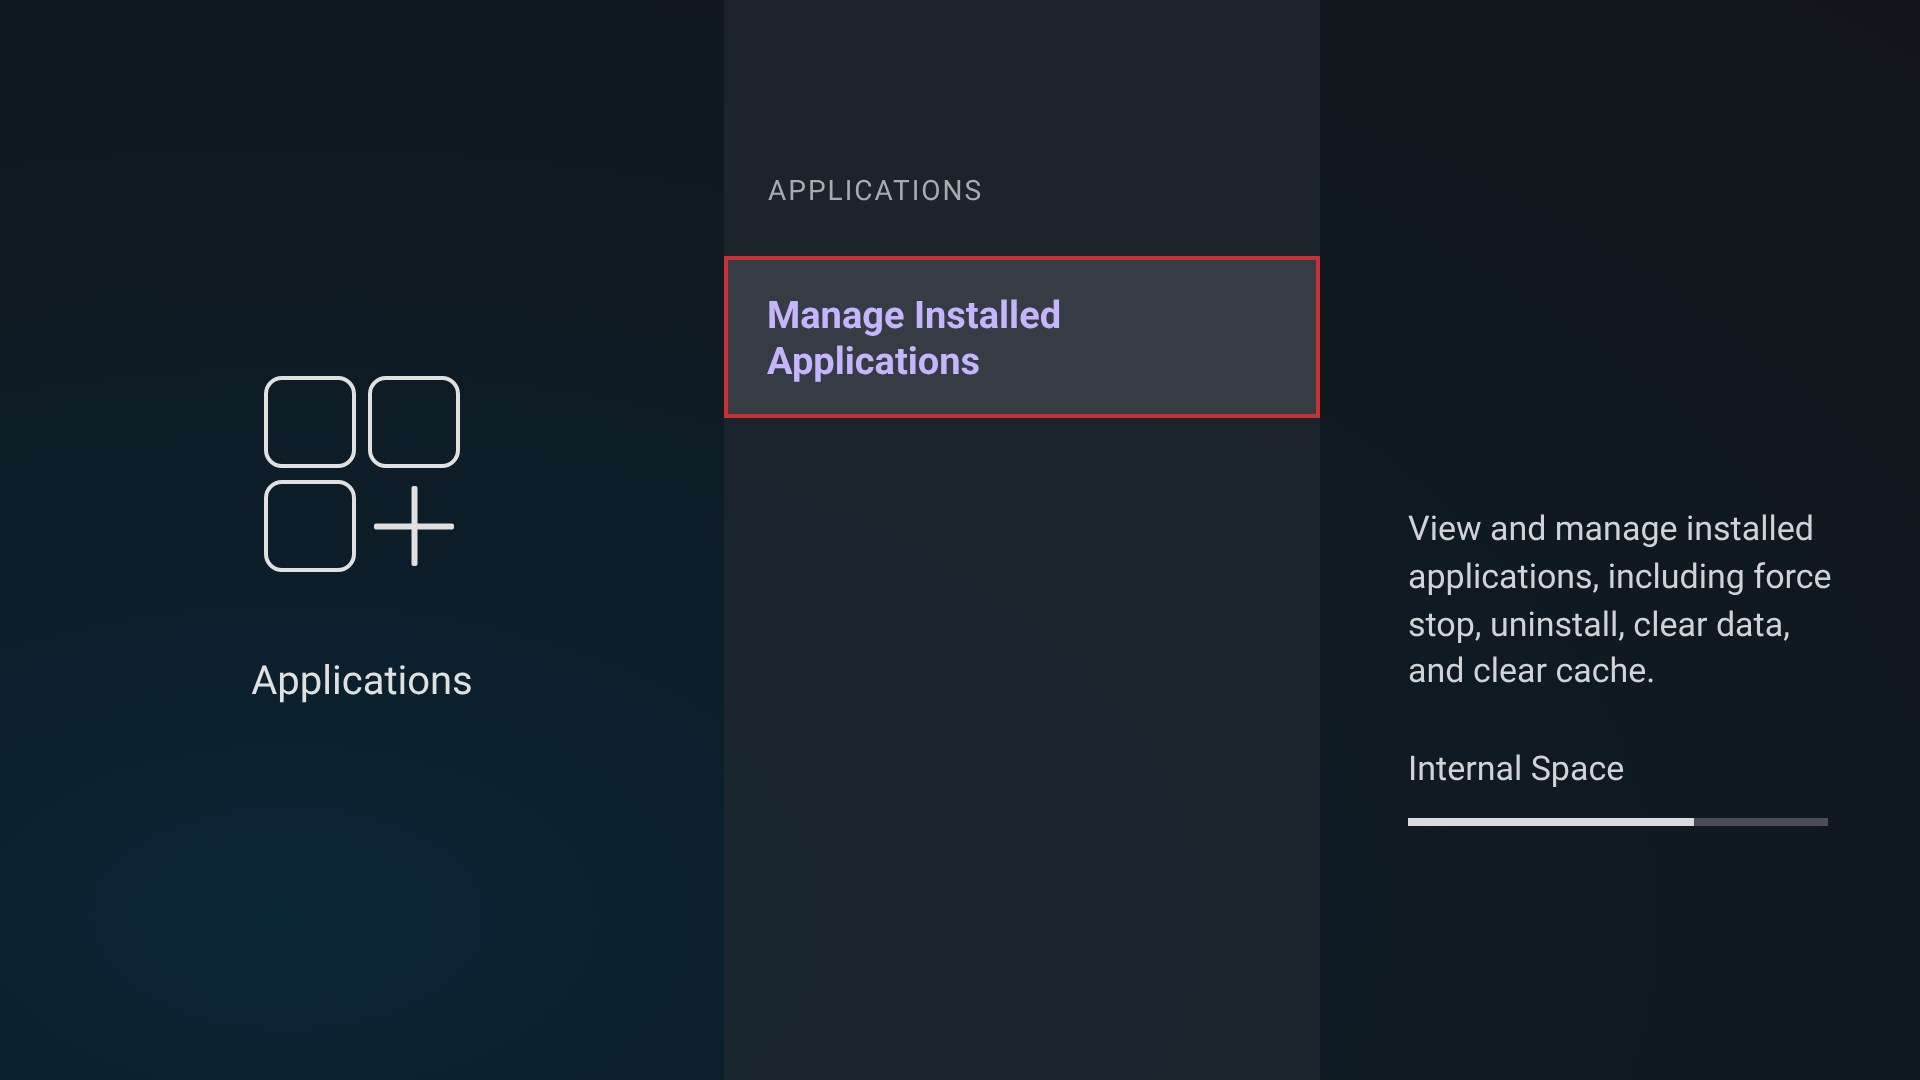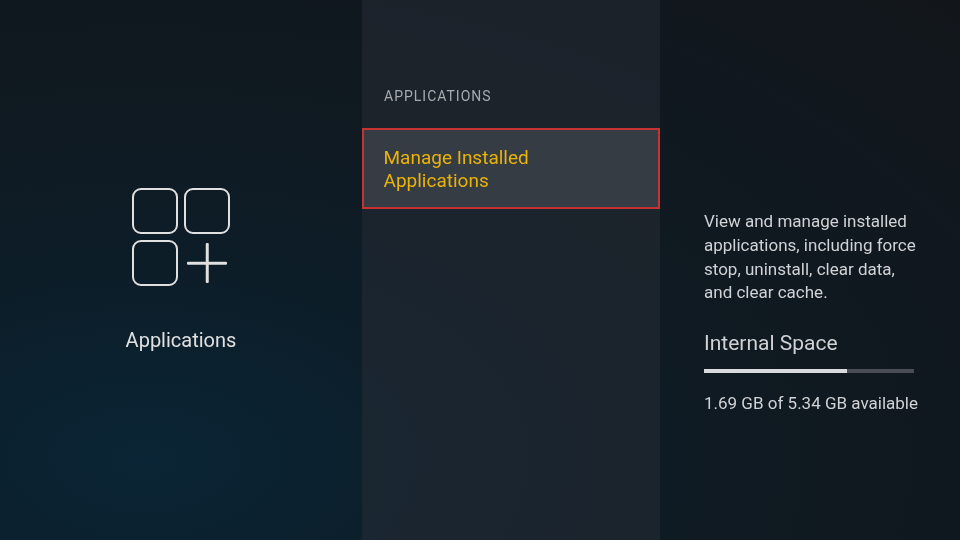--- a/index.html
+++ b/index.html
@@ -79,36 +79,38 @@
       font-weight: 400;
     }
     .menu-item {
       padding: 18px 22px;
       font-size: 19px;
       color: #d8dadd;
       font-weight: 400;
     }
     .menu-item.selected {
       background: #353c44;
-      color: #eab308;
+      color: #c4b5fd;
       border: 2.5px solid #c83232;
       padding: 15.5px 19.5px;
+      font-weight: bold;
     }
     .right-panel {
       flex: 1;
       padding: 210px 38px 0 44px;
+      margin-top: 44px;
     }
     .description {
       font-size: 17px;
       line-height: 1.4;
       color: #d0d2d5;
       margin-bottom: 26px;
     }
     .space-label {
-      font-size: 21px;
+      font-size: 17px;
       color: #d0d2d5;
       margin-bottom: 14px;
     }
     .progress-bar {
       width: 210px;
       height: 4px;
       background: #4a4e54;
       margin-bottom: 20px;
       position: relative;
     }
@@ -139,14 +141,13 @@
   <div class="section-header">APPLICATIONS</div>
   <div class="menu-item selected">Manage Installed Applications</div>
 </div>
 
 <div class="right-panel">
   <div class="description">View and manage installed applications, including force stop, uninstall, clear data, and clear cache.</div>
   <div class="space-label">Internal Space</div>
   <div class="progress-bar">
     <div class="progress-fill" style="width:68%"></div>
   </div>
-  <div class="space-details">1.69 GB of 5.34 GB available</div>
 </div>
 
 </body></html>

